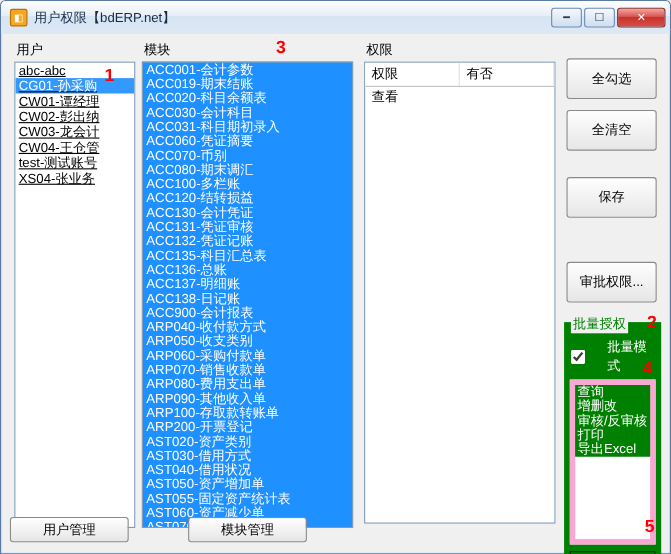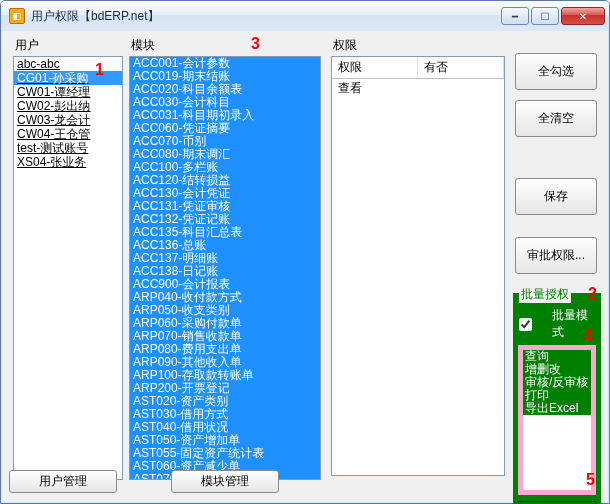--- a/index.html
+++ b/index.html
@@ -121,22 +121,22 @@
         <div class="perm-row">
           <div>查看</div>
           <div></div>
         </div>
       </div>
     </div>
 
     <div class="right">
       <div class="btn">全勾选</div>
       <div class="btn">全清空</div>
-      <div class="btn" style="margin-top:41px">保存</div>
-      <div class="btn" style="margin-top:22px">审批权限...</div>
+      <div class="btn" style="margin-top:24px">保存</div>
+      <div class="btn" style="margin-top:40px">审批权限...</div>
     </div>
 
     <div class="batch-box">
       <span class="batch-title">批量授权</span>
       <div class="batch-inner">
         <label class="batch-chk">
           <input type="checkbox" checked="" style="">
           <span>批量模式</span>
         </label>
         <div class="batch-list">

